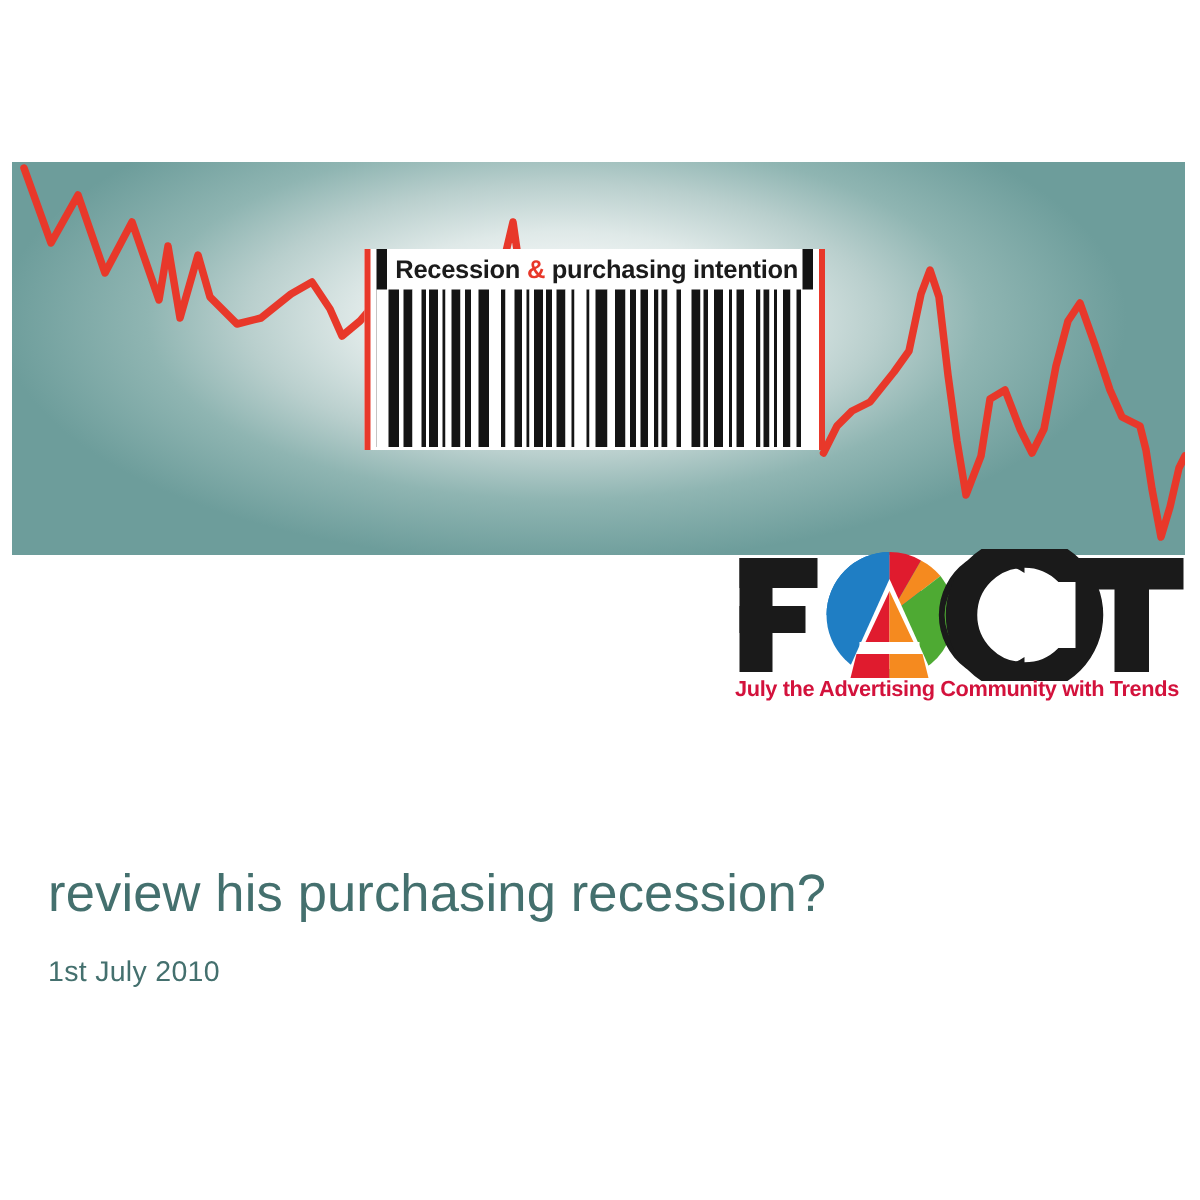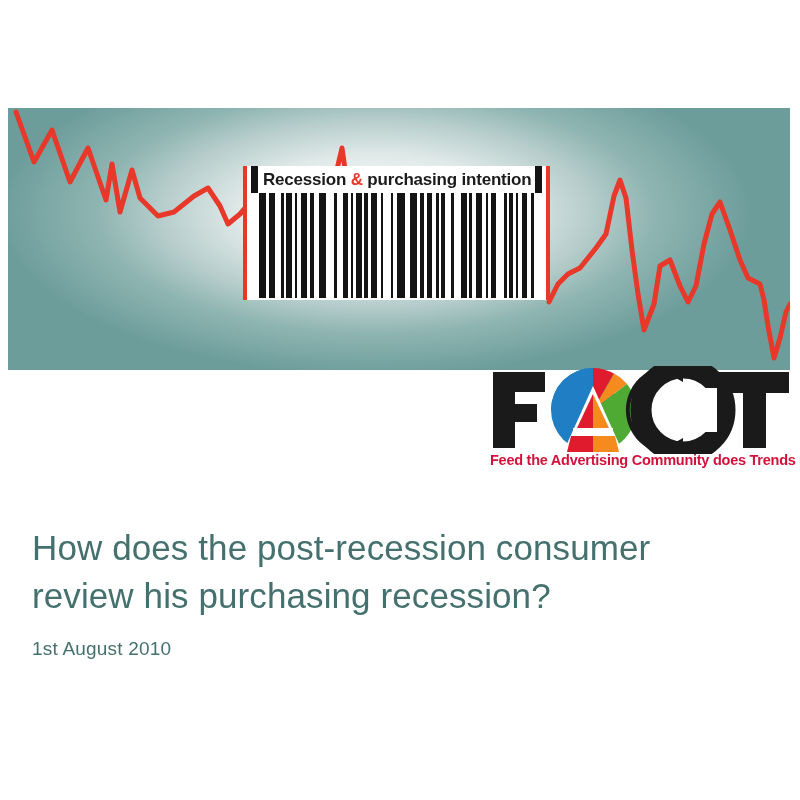--- a/index.html
+++ b/index.html
@@ -72,21 +72,21 @@
     right: 12px;
     top: 3px;
     height: 22px;
     font-family: "Liberation Sans", sans-serif;
     font-weight: bold;
     font-size: 17px;
     line-height: 22px;
     letter-spacing: -0.2px;
     color: #1b1b1b;
     white-space: nowrap;
-    text-align: left;
+    text-align: right;
   }
   .barcode-title .amp { color: #e8382a; }
   .bars {
     position: absolute;
     left: 2px;
     right: 2px;
     top: 27px;
     bottom: 2px;
     display: flex;
     align-items: stretch;
@@ -285,22 +285,22 @@
       <path d="M152 44 m-44 0 a44 44 0 1 0 88 0 a44 44 0 1 0 -88 0" fill="none"></path>
       <circle cx="196" cy="44" r="42" fill="none" stroke="#1a1a1a" stroke-width="21"></circle>
       <rect x="196" y="22" width="34" height="44" fill="#ffffff"></rect>
     </g>
 
     <g>
       <rect x="232" y="6" width="70" height="21" fill="#1a1a1a"></rect>
       <rect x="256" y="6" width="23" height="76" fill="#1a1a1a"></rect>
     </g>
   </svg>
-  <div class="logo-tagline">Feed the Advertising Community does Trends</div>
+  <div class="logo-tagline">July the Advertising Community with Trends</div>
 </div>
 
 <div class="title-block">
   <h1 class="deck-title">
-    <span>How does the post-recession consumer</span><br>
+    <br>
     <span>review his purchasing recession?</span>
   </h1>
-  <div class="deck-date">1st August 2010</div>
+  <div class="deck-date">1st July 2010</div>
 </div>
 
 </body></html>

